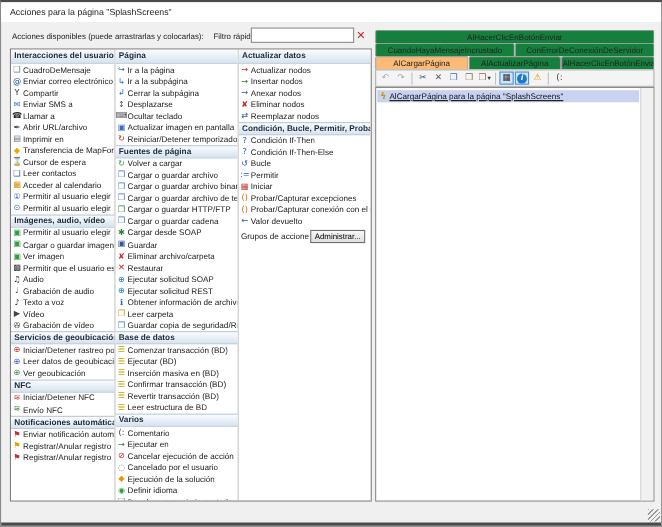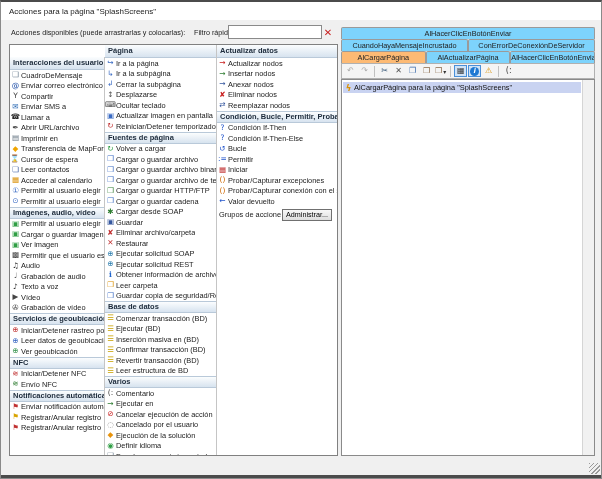--- a/index.html
+++ b/index.html
@@ -35,21 +35,21 @@
     font-family:"DejaVu Sans",sans-serif;}
   .item .lb{font-size:7.4px;color:#1a1a1a;overflow:hidden;white-space:nowrap;}
   .col-footer{display:flex;align-items:center;height:14px;padding:1px 2px 0 2px;}
   .gf-label{font-size:7.4px;color:#1a1a1a;white-space:nowrap;overflow:hidden;}
   .mini-btn{margin-left:1px;height:12px;font-size:7.2px;line-height:10px;border:1px solid #707070;
     background:linear-gradient(#f8f8f8,#dedede);padding:0 3px;font-family:"Liberation Sans",sans-serif;white-space:nowrap;}
   
   .right-panel{position:absolute;left:340px;top:25px;width:254px;height:429px;box-sizing:border-box;}
   .tab-row{display:flex;height:12px;}
   .tab{flex:1;box-sizing:border-box;border:1px solid #9a9a9a;border-bottom:none;border-radius:2px 2px 0 0;
-    background:#7dd3fc;font-size:7.3px;color:#222;text-align:center;line-height:12px;
+    background:#15803d;font-size:7.3px;color:#222;text-align:center;line-height:12px;
     white-space:nowrap;overflow:hidden;cursor:default;}
   .tab.active{background:#fdba74;}
   .toolbar{position:absolute;left:0;top:36px;width:100%;height:16px;box-sizing:border-box;
     background:#f4f4f4;border:1px solid #b0b0b0;display:flex;align-items:center;padding:0 2px;gap:1px;}
   .tb-btn{height:12px;min-width:13px;display:flex;align-items:center;justify-content:center;
     border:1px solid transparent;box-sizing:border-box;font-size:8px;
     font-family:"DejaVu Sans",sans-serif;cursor:default;}
   .tb-btn.disabled{color:#a8a8a8;}
   .tb-btn.pressed{background:#cfe3f7;border:1px solid #4a90d9;}
   .tb-btn .glyph{line-height:10px;}
@@ -57,21 +57,21 @@
     line-height:9px;font-size:7px;font-weight:bold;text-align:center;font-style:italic;}
   .tb-btn .dd{font-size:6px;color:#333;margin-left:1px;}
   .tb-sep{width:1px;height:11px;background:#c0c0c0;margin:0 2px;}
   .content{position:absolute;left:0;top:52px;width:100%;bottom:0;background:#fff;
     border:1px solid #8a8a8a;box-sizing:border-box;overflow:hidden;}
   .vscroll{position:absolute;right:0;top:0;bottom:0;width:11px;background:#f1f1f1;border-left:1px solid #d5d5d5;}
   .sel-row{position:absolute;left:1px;top:2px;right:13px;height:11px;background:#c9d3f1;
     display:flex;align-items:center;white-space:nowrap;overflow:hidden;}
   .sel-row .ic{width:11px;text-align:center;font-weight:bold;font-size:8.5px;
     font-family:"DejaVu Sans",sans-serif;}
-  .sel-row .txt{font-size:7.4px;color:#111;}
+  .sel-row .txt{font-size:7.4px;color:#111;text-decoration:underline;}
   
   .btn{position:absolute;top:456px;width:73px;height:17px;box-sizing:border-box;font-size:7.6px;
     font-family:"Liberation Sans",sans-serif;background:linear-gradient(#f4f4f4,#dfdfdf);
     border:1px solid #8a8a8a;text-align:center;padding:0;margin-top:32px;}
   .btn.default{border:1px solid #2f6fb2;box-shadow:inset 0 0 0 1px #a6c9e8;}
   .accept{left:437px;}
   .cancel{left:519px;}
   .bottom-strip{position:absolute;left:0;top:473px;width:100%;height:6px;background:#4b4b4b;}
   .resize-grip{position:absolute;right:1px;top:461px;width:11px;height:11px;
     background:repeating-linear-gradient(135deg,#9a9a9a 0 1px,transparent 1px 3px);}
@@ -86,21 +86,21 @@
   </div>
 
   <div class="toprow">
     <span class="avail-label">Acciones disponibles (puede arrastrarlas y colocarlas):</span>
     <span class="filter-label">Filtro rápido:</span>
     <input class="filter-input" type="text" value="" style="">
     <button class="filter-clear">✕</button>
   </div>
 
   <div class="list-panel">
-      <div class="col" style="width: 95px; margin-top: 12px;">
+      <div class="col" style="width: 95px;">
         <div class="col-header">Interacciones del usuario</div>
         <div class="item">
           <span class="ic" style="color: rgb(107, 125, 143);">❑</span>
           <span class="lb">CuadroDeMensaje</span>
         </div>
         <div class="item">
           <span class="ic" style="color: rgb(29, 78, 168);">@</span>
           <span class="lb">Enviar correo electrónico</span>
         </div>
         <div class="item">

